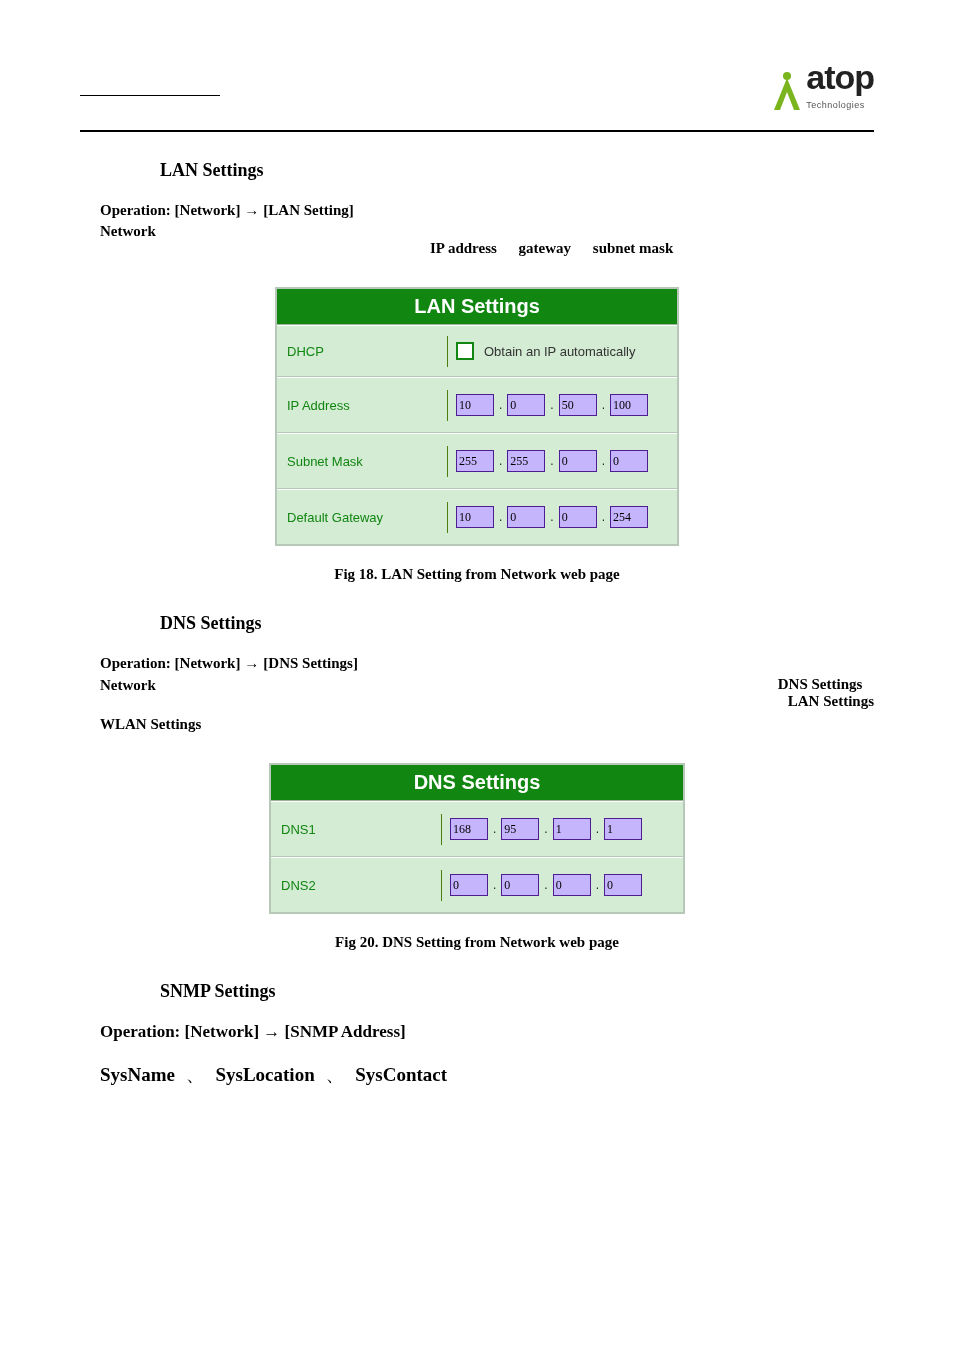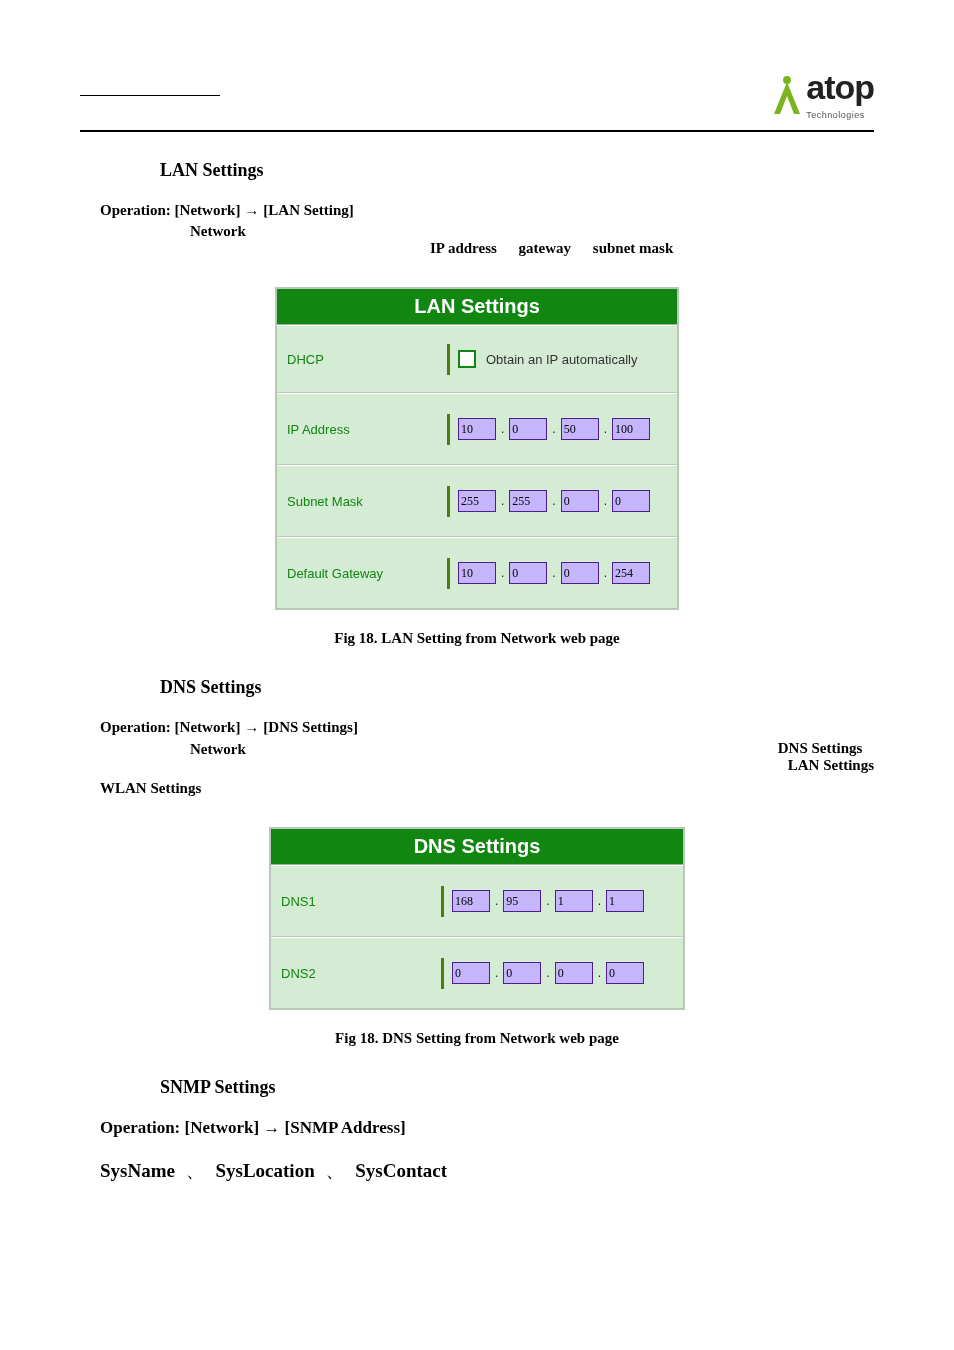--- a/index.html
+++ b/index.html
@@ -23,24 +23,24 @@
   }
   .header-blank-line {
     position: absolute;
     top: 95px;
     left: 80px;
     width: 140px;
     border-bottom: 1px solid #000;
   }
   .logo {
     position: absolute;
-    top: 70px;
+    top: 60px;
     right: 80px;
     display: flex;
-    align-items: center;
+    align-items: flex-end;
   }
   .logo-mark {
     width: 34px;
     height: 40px;
     position: relative;
     margin-right: 2px;
   }
   .logo-mark svg { width: 34px; height: 40px; }
   .logo-text {
     font-family: Arial, sans-serif;
@@ -75,21 +75,20 @@
   }
   .label-line {
     margin-left: 330px;
     font-size: 15px;
     font-weight: 700;
     margin-bottom: 30px;
   }
   .label-line span { margin-right: 18px; }
   .sub-network {
     font-weight: 700;
-    margin-left: 90px;
     font-size: 15px;
   }
 
   .panel-wrap {
     display: flex;
     justify-content: center;
     margin: 10px 0 20px;
   }
 
   
@@ -115,25 +114,25 @@
     align-items: center;
     background: #d4ebd4;
     border-top: 1px solid #ffffff;
     border-bottom: 1px solid #b8c8b8;
   }
   .row:last-child { border-bottom: none; }
   .cell-label {
     width: 150px;
     color: #118611;
     padding: 8px 10px;
-    border-right: 3px solid #4d7c0f;
+    border-right: 1px solid #4d7c0f;
   }
   .cell-value {
     flex: 1;
-    padding: 24px 8px;
+    padding: 16px 8px;
     display: flex;
     align-items: center;
     gap: 4px;
     color: #333;
   }
   .oct {
     width: 32px;
     height: 18px;
     font-size: 12px;
     font-family: Liberation Serif, serif;
@@ -327,21 +326,21 @@
             <input class="oct" value="0" style="">
               <span class="dot">.</span>
             <input class="oct" value="0" style="">
               <span class="dot">.</span>
             <input class="oct" value="0" style="">
           </div>
         </div>
       </div>
     </div>
 
-    <div class="caption">Fig 18. DNS Setting from Network web page</div>
+    <div class="caption">Fig 20. DNS Setting from Network web page</div>
 
     <div class="sec-heading">SNMP Settings</div>
 
     <div class="snmp-op">
       <span>Operation: [Network]</span>
       <span class="arrow"> → </span>
       <span>[SNMP Address]</span>
     </div>
 
     <div class="sys-line">

